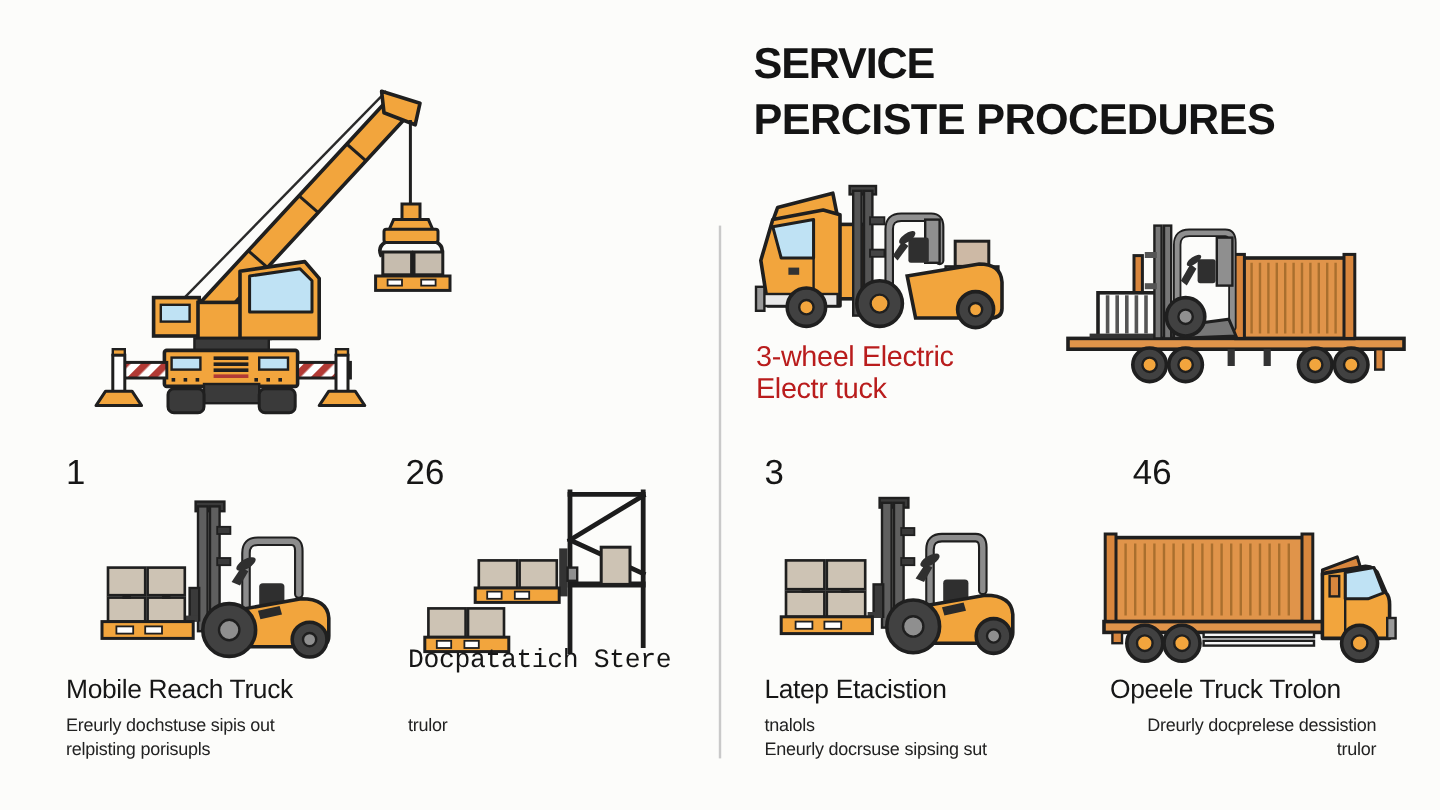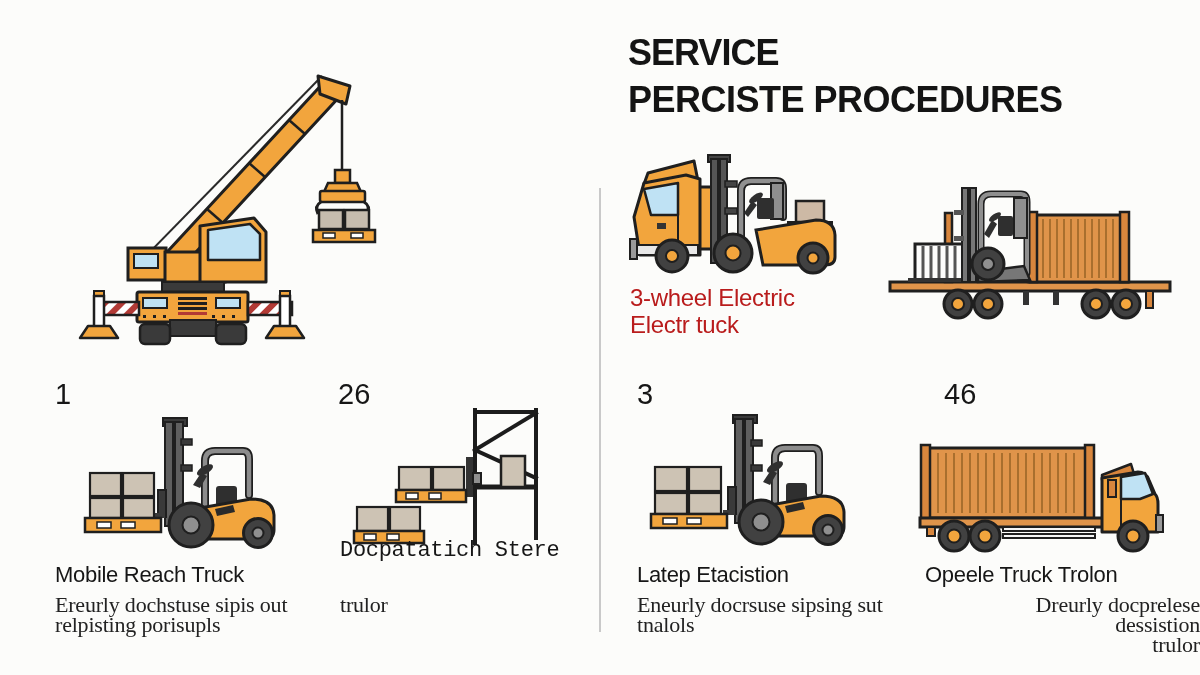--- a/index.html
+++ b/index.html
@@ -11,21 +11,21 @@
     position:relative;
   }
   .canvas{position:absolute;inset:0;width:1200px;height:675px;}
   .abs{position:absolute;}
   .divider{width:2px;background:#c9c9c9;}
   .h-title{font-size:36px;font-weight:700;letter-spacing:-1px;line-height:1.0;color:#141414;}
   .h-sub{font-size:36px;font-weight:700;letter-spacing:-0.5px;line-height:1.1;margin-top:9px;color:#141414;}
   .veh-label{font-size:24px;font-weight:400;letter-spacing:-0.3px;line-height:27px;color:#b91c1c;}
   .num{font-size:29px;font-weight:400;color:#161616;}
   .item-title{font-size:22px;font-weight:400;letter-spacing:-0.3px;color:#161616;}
-  .item-desc{font-size:22px;font-weight:400;letter-spacing:-0.2px;line-height:20px;color:#222;font-family:Liberation Serif, serif;}
+  .item-desc{font-size:15px;font-weight:400;letter-spacing:-0.2px;line-height:20px;color:#222;}
   .item-desc span{display:block;}
   svg{display:block;}
 </style>
 </head>
 <body>
 
 <div class="canvas">
 
   <div class="abs divider" style="left:599px;top:188px;height:444px;"></div>
 
@@ -356,21 +356,21 @@
   <div class="abs item-title" style="left:925px;top:562px;">Opeele Truck Trolon</div>
 
   <div class="abs item-desc" style="left:55px;top:595px;">
     <span>Ereurly dochstuse sipis out</span>
     <span>relpisting porisupls</span>
   </div>
   <div class="abs item-desc" style="left:340px;top:595px;">
     <span>trulor</span>
   </div>
   <div class="abs item-desc" style="left:637px;top:595px;">
+    <span>tnalols</span>
     <span>Eneurly docrsuse sipsing sut</span>
-    <span>tnalols</span>
   </div>
   <div class="abs item-desc" style="left:956px;top:595px;text-align:right;">
     <span>Dreurly docprelese dessistion</span>
     <span>trulor</span>
   </div>
 
 </div>
 
 </body></html>

